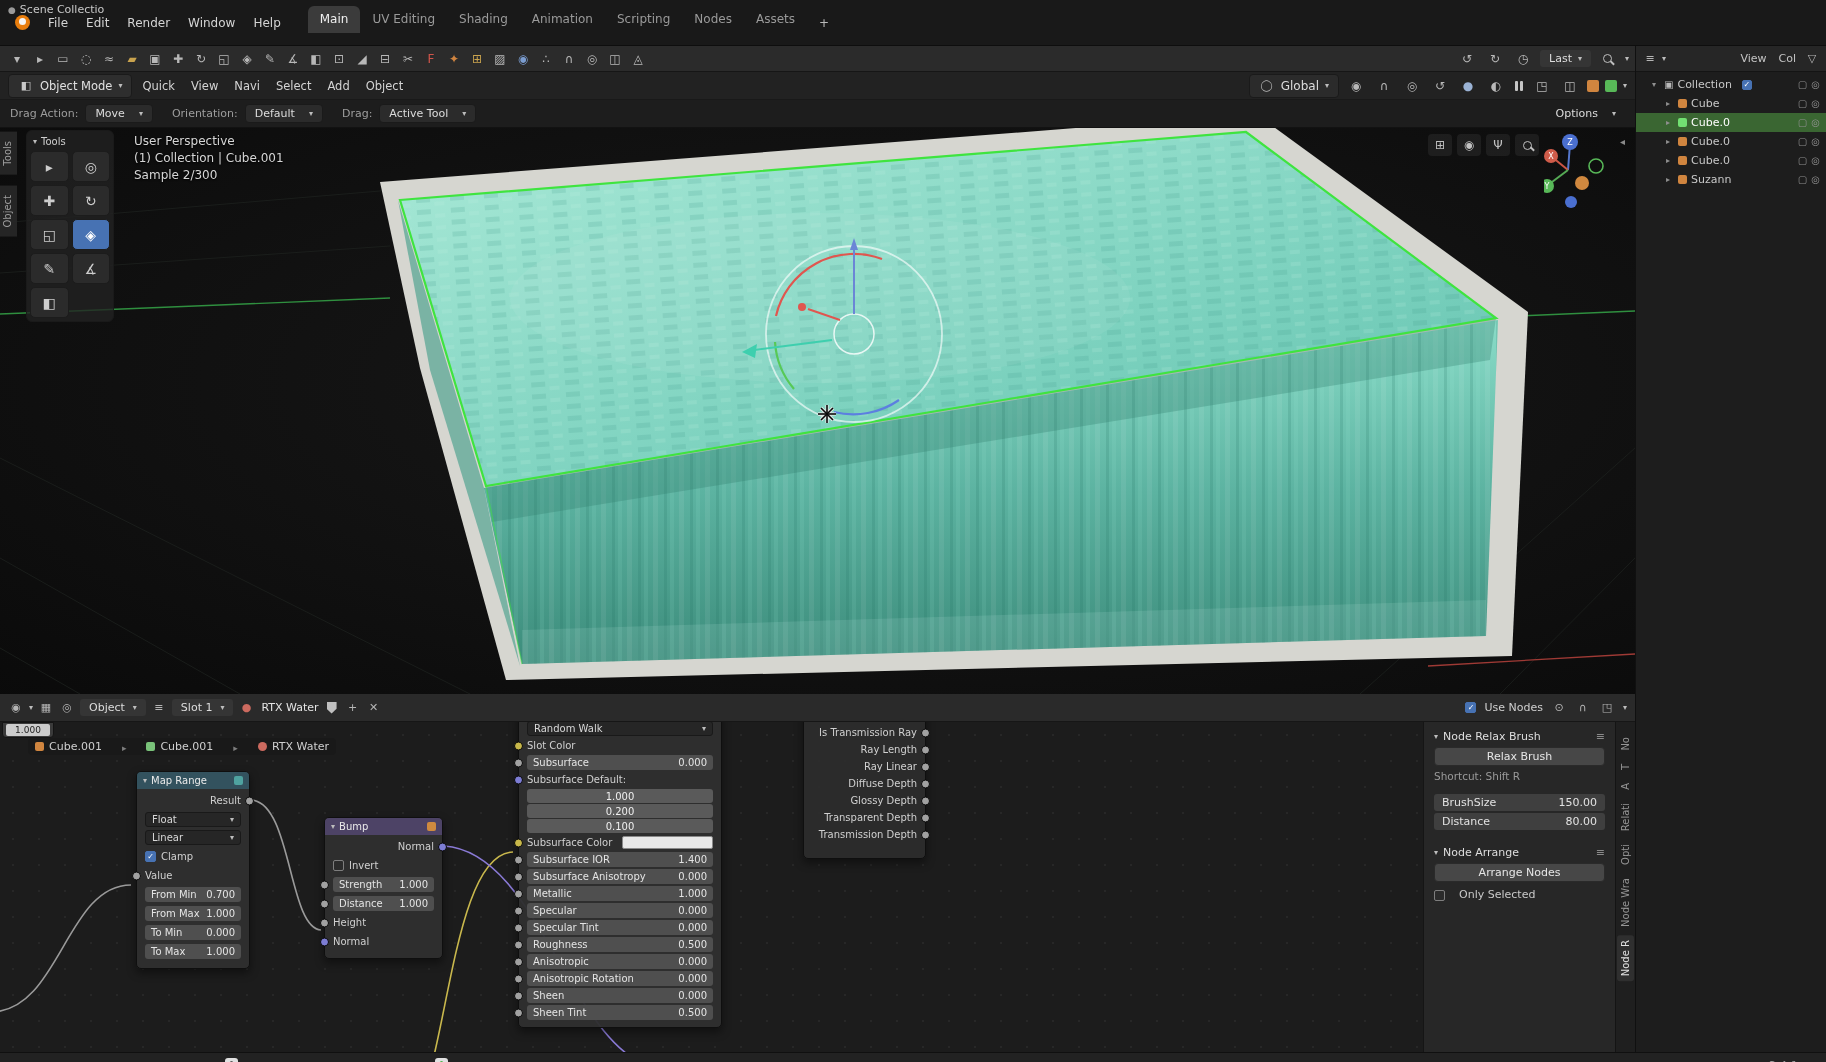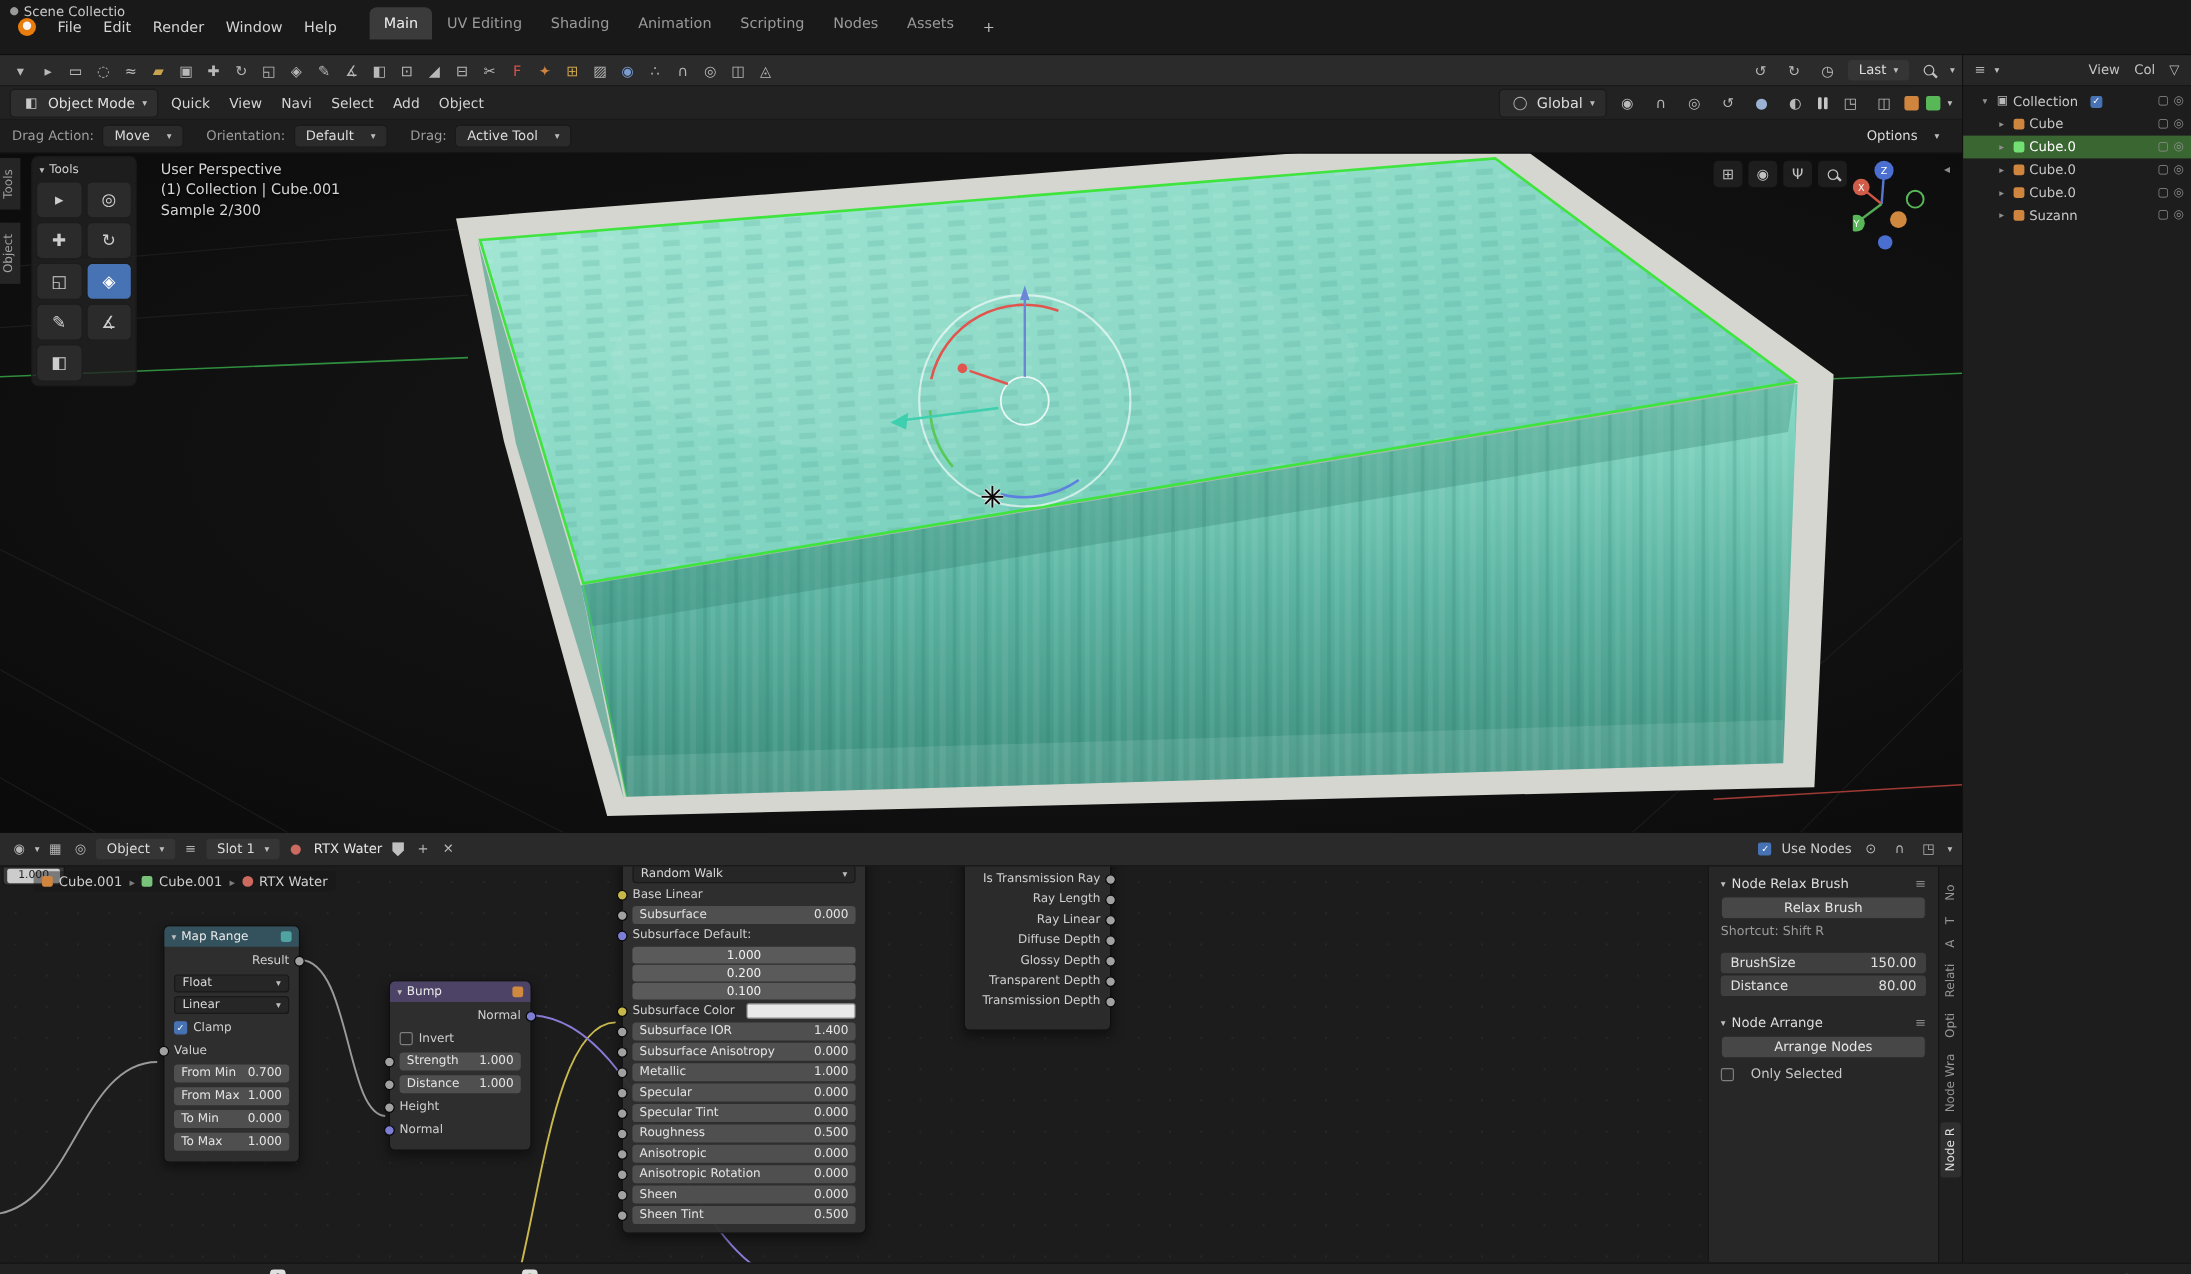--- a/index.html
+++ b/index.html
@@ -58,21 +58,21 @@
 .hicon{min-width:16px;height:18px;display:flex;align-items:center;justify-content:center;color:#b5b5b5;font-size:11px;flex:none}
 .hdrop{display:flex;align-items:center;gap:8px;background:#353535;border-radius:3px;padding:2px 9px;color:#ddd;white-space:nowrap}
 .hname{color:#e4e4e4;margin-left:2px;white-space:nowrap}
 .shield{width:10px;height:12px;background:#c0c0c0;clip-path:polygon(0 0,100% 0,100% 60%,50% 100%,0 60%)}
 .ne-right{margin-left:auto;display:flex;align-items:center;gap:8px}
 .chk{width:11px;height:11px;border:1px solid #7e7e7e;border-radius:2px;background:#2b2b2b;display:inline-flex;align-items:center;justify-content:center;flex:none;color:#fff;font-size:8px}
 .chk.on{background:#4772b3;border-color:#4772b3}
 .chk.on::after{content:"✓"}
 .ne-canvas{height:330px;position:relative;background:#1c1c1c;background-image:radial-gradient(#272727 1px,transparent 1.2px);background-size:26px 26px;overflow:hidden}
 .noodles{position:absolute;inset:0;pointer-events:none}
-.breadcrumb{position:absolute;left:28px;top:4px;display:flex;align-items:flex-end;gap:6px;font-size:11px;color:#cfcfcf;background:rgba(22,22,22,.45);padding:2px 7px;border-radius:4px}
+.breadcrumb{position:absolute;left:28px;top:16px;display:flex;align-items:flex-end;gap:20px;font-size:11px;color:#cfcfcf;background:rgba(22,22,22,.45);padding:2px 7px;border-radius:4px}
 .bc-ic{width:9px;height:9px;border-radius:2px;display:inline-block;margin-right:5px;flex:none}
 .bc-ic.orange{background:#d0853f}.bc-ic.green{background:#79c279}.bc-ic.red{background:#cc6a5f;border-radius:50%}
 .bc-sep{color:#7e7e7e;font-size:9px}
 .bc-item{display:flex;align-items:center}
 .node{position:absolute;background:rgba(47,47,47,.96);border:1px solid #0f0f0f;border-radius:5px;box-shadow:0 4px 10px rgba(0,0,0,.45);font-size:10px;padding-bottom:5px}
 .nhead{height:17px;display:flex;align-items:center;gap:4px;padding:0 6px;font-size:10px;color:#eaeaea;border-radius:4px 4px 0 0;margin-bottom:2px}
 .mr-head{background:#33525e}
 .bump-head{background:#4d4366}
 .nhicon{width:9px;height:9px;border-radius:2px;flex:none}
 .nhicon.teal{background:#4fa3a0}
@@ -546,21 +546,21 @@
             </div>
           </div>
 
           <div class="node pnode" style="left:518px;top:-10px;width:204px;padding-top:6px">
             <div class="ndrop">
               <span>Random Walk</span>
               <span class="ncar">▾</span>
             </div>
             <div class="prow">
               <span class="sock l yellow"></span>
-              <span class="nlabel">Base Linear</span>
+              <span class="nlabel">Slot Color</span>
             </div>
             <div class="prow">
               <span class="sock l gray"></span>
               <div class="nfield">
                 <span>Subsurface</span>
                 <span>0.000</span>
               </div>
             </div>
             <div class="prow">
               <span class="sock l purple"></span>

